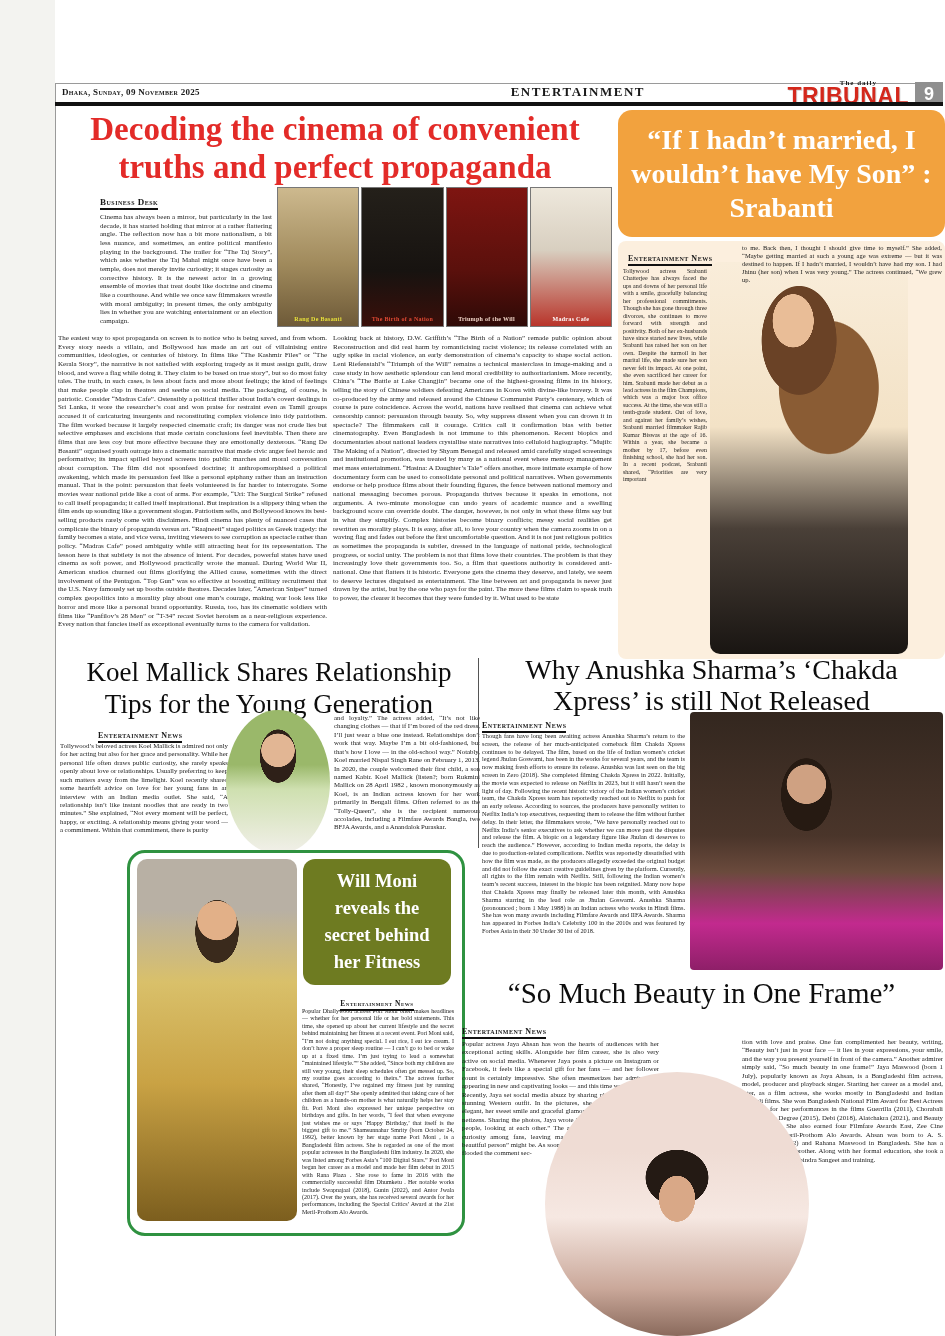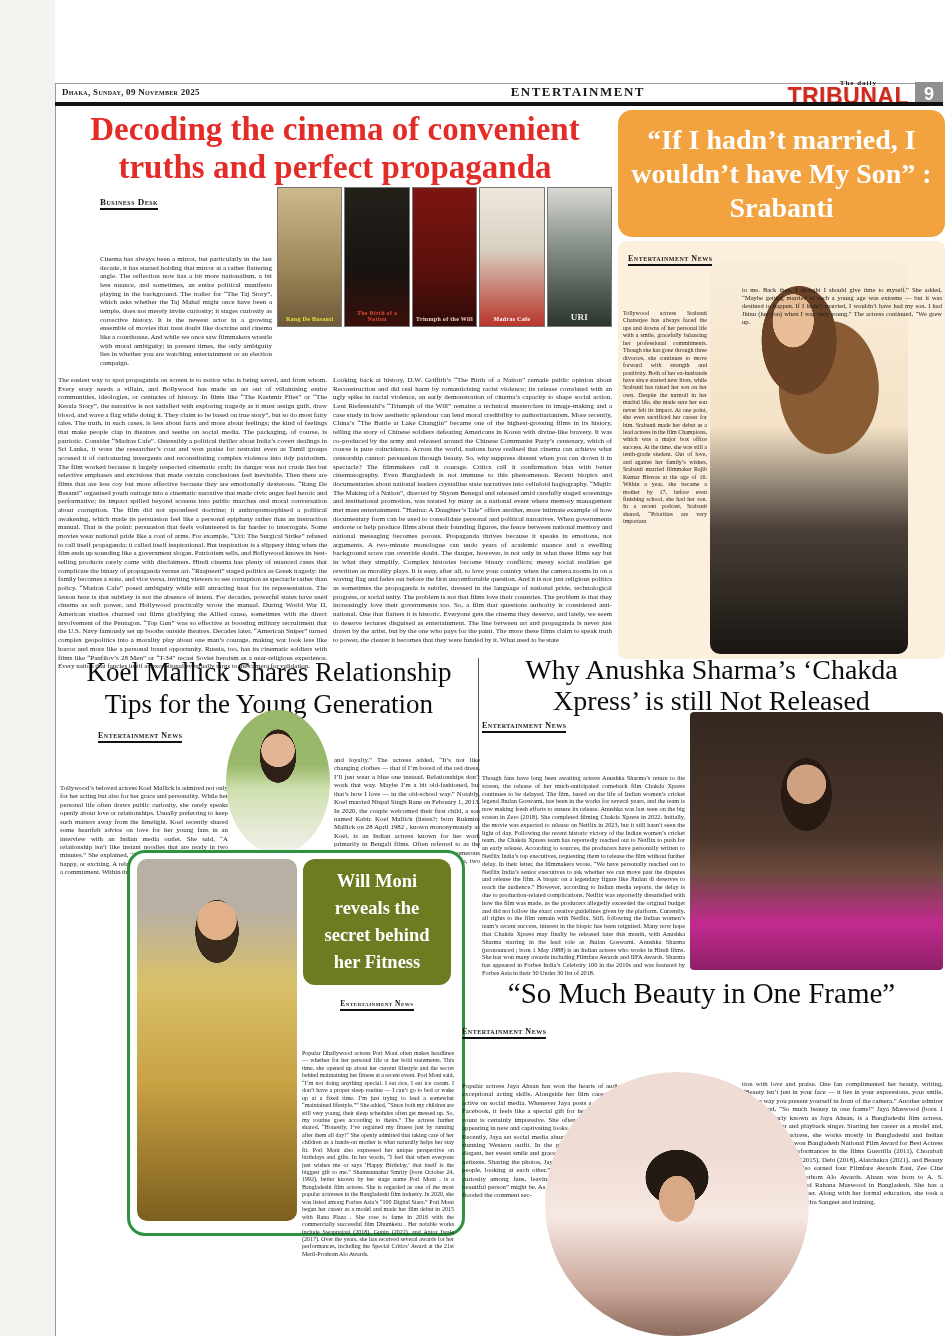--- a/index.html
+++ b/index.html
@@ -1,19 +1,19 @@
 <!DOCTYPE html>
 <html><head>
 <meta charset="utf-8">
 <style>
   html,body{margin:0;padding:0;}
   body{width:945px;height:1336px;position:relative;background:#ffffff;overflow:hidden;
        font-family:"Liberation Serif","DejaVu Serif",serif;color:#1a1a1a;}
   .abs{position:absolute;}
-  .just{text-align:justify;overflow:hidden;line-height:1.24;word-spacing:-0.2px;margin-top:42px;}
+  .just{text-align:justify;overflow:hidden;line-height:1.24;word-spacing:-0.2px;}
   .rule{background:#111;}
   .hairline{background:#9a9a9a;}
   .label{font-weight:bold;font-variant:small-caps;font-size:9px;letter-spacing:.5px;
          border-bottom:2.5px solid #111;padding-bottom:1px;display:inline-block;white-space:nowrap;}
   .headline-black{font-weight:500;text-align:center;color:#0d0d0d;}
   .leftstrip{left:0;top:0;width:55px;height:1336px;background:#f3f3f0;}
   
   .dateline{left:62px;top:87px;font-size:9px;font-weight:bold;font-variant:small-caps;letter-spacing:.3px;text-align:right;}
   .section-title{left:300px;top:84px;width:345px;text-align:right;font-size:13px;font-weight:bold;letter-spacing:1.5px;}
   .masthead{left:742px;top:80px;width:201px;height:26px;}
@@ -126,23 +126,20 @@
     </div>
   <div class="poster p1">
       <span>The Birth of a Nation</span>
     </div>
   <div class="poster p2">
       <span>Triumph of the Will</span>
     </div>
   <div class="poster p3">
       <span>Madras Cafe</span>
     </div>
-  <div class="poster p4">
-      <span>URI</span>
-    </div>
 </div>
 
 <div class="abs just colA">Cinema has always been a mirror, but particularly in the last decade, it has started holding that mirror at a rather flattering angle. The reflection now has a bit more nationalism, a bit less nuance, and sometimes, an entire political manifesto playing in the background. The trailer for “The Taj Story”, which asks whether the Taj Mahal might once have been a temple, does not merely invite curiosity; it stages curiosity as corrective history. It is the newest actor in a growing ensemble of movies that treat doubt like doctrine and cinema like a courthouse. And while we once saw filmmakers wrestle with moral ambiguity; in present times, the only ambiguity lies in whether you are watching entertainment or an election campaign.</div>
 <div class="abs just colB">The easiest way to spot propaganda on screen is to notice who is being saved, and from whom. Every story needs a villain, and Bollywood has made an art out of villainising entire communities, ideologies, or centuries of history. In films like “The Kashmir Files” or “The Kerala Story”, the narrative is not satisfied with exploring tragedy as it must assign guilt, draw blood, and wave a flag while doing it. They claim to be based on true story”, but so do most fairy tales. The truth, in such cases, is less about facts and more about feelings; the kind of feelings that make people clap in theatres and seethe on social media. The packaging, of course, is patriotic. Consider “Madras Cafe”. Ostensibly a political thriller about India’s covert dealings in Sri Lanka, it wore the researcher’s coat and won praise for restraint even as Tamil groups accused it of caricaturing insurgents and reconstituting complex violence into tidy patriotism. The film worked because it largely respected cinematic craft; its danger was not crude lies but selective emphases and excisions that made certain conclusions feel inevitable. Then there are films that are less coy but more effective because they are emotionally dexterous. “Rang De Basanti” organised youth outrage into a cinematic narrative that made civic anger feel heroic and performative; its impact spilled beyond screens into public marches and moral conversation about corruption. The film did not spoonfeed doctrine; it anthropomorphised a political awakening, which made its persuasion feel like a personal epiphany rather than an instruction manual. That is the point: persuasion that feels volunteered is far harder to interrogate. Some movies wear national pride like a coat of arms. For example, “Uri: The Surgical Strike” refused to call itself propaganda; it called itself inspirational. But inspiration is a slippery thing when the film ends up sounding like a government slogan. Patriotism sells, and Bollywood knows its best-selling products rarely come with disclaimers. Hindi cinema has plenty of nuanced cases that complicate the binary of propaganda versus art. “Raajneeti” staged politics as Greek tragedy: the family becomes a state, and vice versa, inviting viewers to see corruption as spectacle rather than policy. “Madras Cafe” posed ambiguity while still attracting heat for its representation. The lesson here is that subtlety is not the absence of intent. For decades, powerful states have used cinema as soft power, and Hollywood practically wrote the manual. During World War II, American studios churned out films glorifying the Allied cause, sometimes with the direct involvement of the Pentagon. “Top Gun” was so effective at boosting military recruitment that the U.S. Navy famously set up booths outside theatres. Decades later, “American Sniper” turned complex geopolitics into a morality play about one man’s courage, making war look less like horror and more like a personal brand opportunity. Russia, too, has its cinematic soldiers with films like “Panfilov’s 28 Men” or “T-34” recast Soviet heroism as a near-religious experience. Every nation that fancies itself as exceptional eventually turns to the camera for validation.</div>
 <div class="abs just colC">Looking back at history, D.W. Griffith’s “The Birth of a Nation” remade public opinion about Reconstruction and did real harm by romanticising racist violence; its release correlated with an ugly spike in racial violence, an early demonstration of cinema’s capacity to shape social action. Leni Riefenstahl’s “Triumph of the Will” remains a technical masterclass in image-making and a case study in how aesthetic splendour can lend moral credibility to authoritarianism. More recently, China’s “The Battle at Lake Changjin” became one of the highest-grossing films in its history, telling the story of Chinese soldiers defeating Americans in Korea with divine-like bravery. It was co-produced by the army and released around the Chinese Communist Party’s centenary, which of course is pure coincidence. Across the world, nations have realised that cinema can achieve what censorship cannot: persuasion through beauty. So, why suppress dissent when you can drown it in spectacle? The filmmakers call it courage. Critics call it confirmation bias with better cinematography. Even Bangladesh is not immune to this phenomenon. Recent biopics and documentaries about national leaders crystallise state narratives into celluloid hagiography. “Mujib: The Making of a Nation”, directed by Shyam Benegal and released amid carefully staged screenings and institutional promotion, was treated by many as a national event where memory management met mass entertainment. “Hasina: A Daughter’s Tale” offers another, more intimate example of how documentary form can be used to consolidate personal and political narratives. When governments endorse or help produce films about their founding figures, the fence between national memory and national messaging becomes porous. Propaganda thrives because it speaks in emotions, not arguments. A two-minute monologue can undo years of academic nuance and a swelling background score can override doubt. The danger, however, is not only in what these films say but in what they simplify. Complex histories become binary conflicts; messy social realities get rewritten as morality plays. It is easy, after all, to love your country when the camera zooms in on a waving flag and fades out before the first uncomfortable question. And it is not just religious politics as sometimes the propaganda is subtler, dressed in the language of national pride, technological progress, or social unity. The problem is not that films love their countries. The problem is that they increasingly love their governments too. So, a film that questions authority is considered anti-national. One that flatters it is historic. Everyone gets the cinema they deserve, and lately, we seem to deserve lectures disguised as entertainment. The line between art and propaganda is never just drawn by the artist, but by the one who pays for the paint. The more these films claim to speak truth to power, the clearer it becomes that they were funded by it. What used to be state</div>
 
 <div class="abs orange-box">
   <div>“If I hadn’t  married, I wouldn’t have My Son” : Srabanti</div>
 </div>
 <div class="abs cream-panel"></div>

